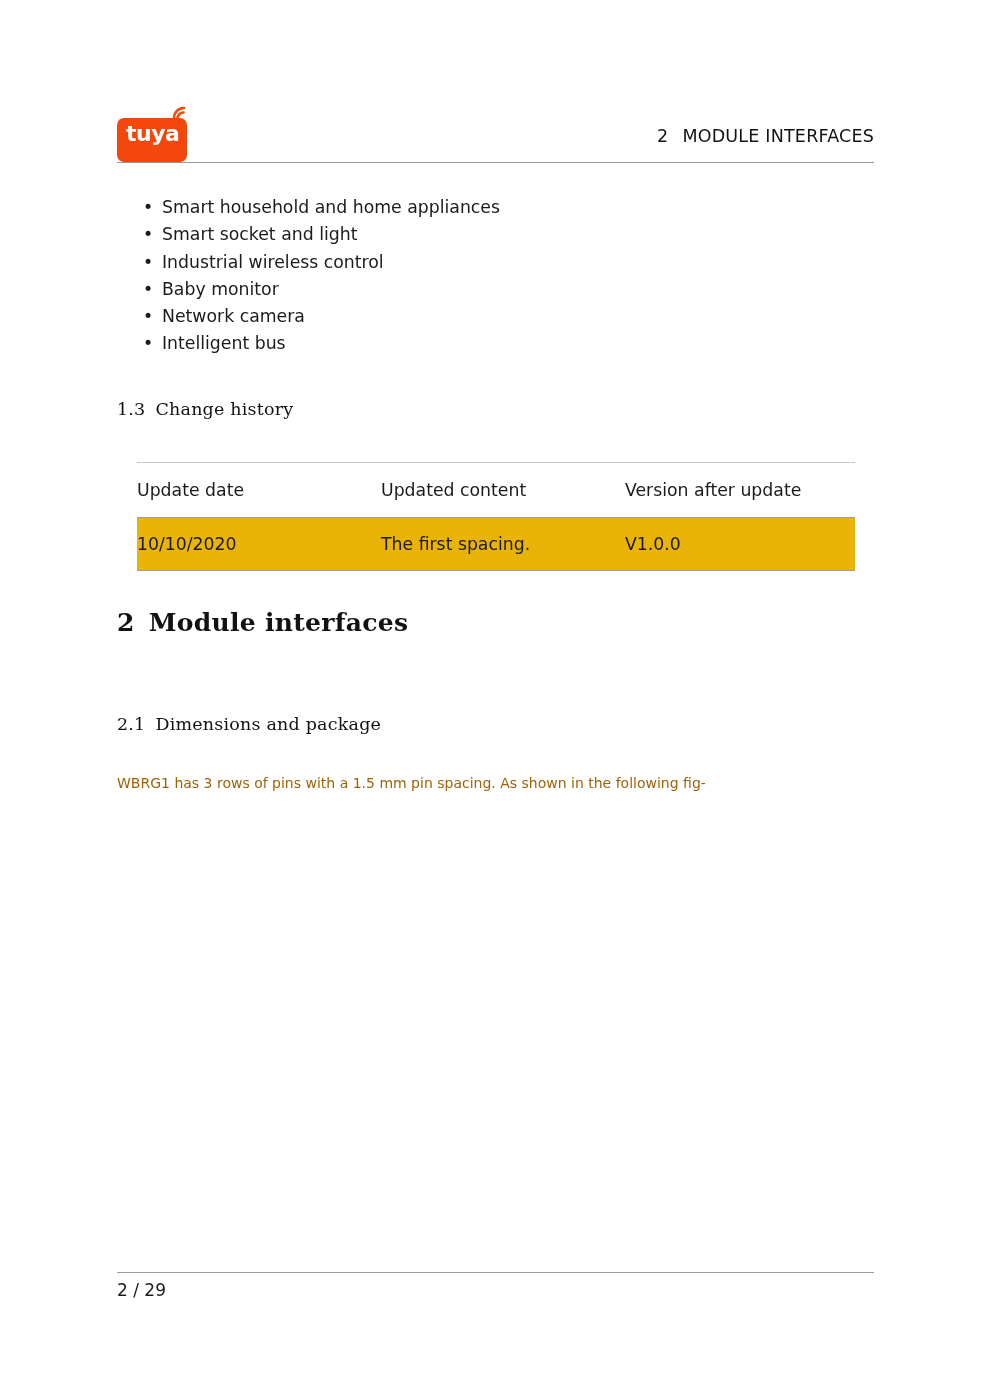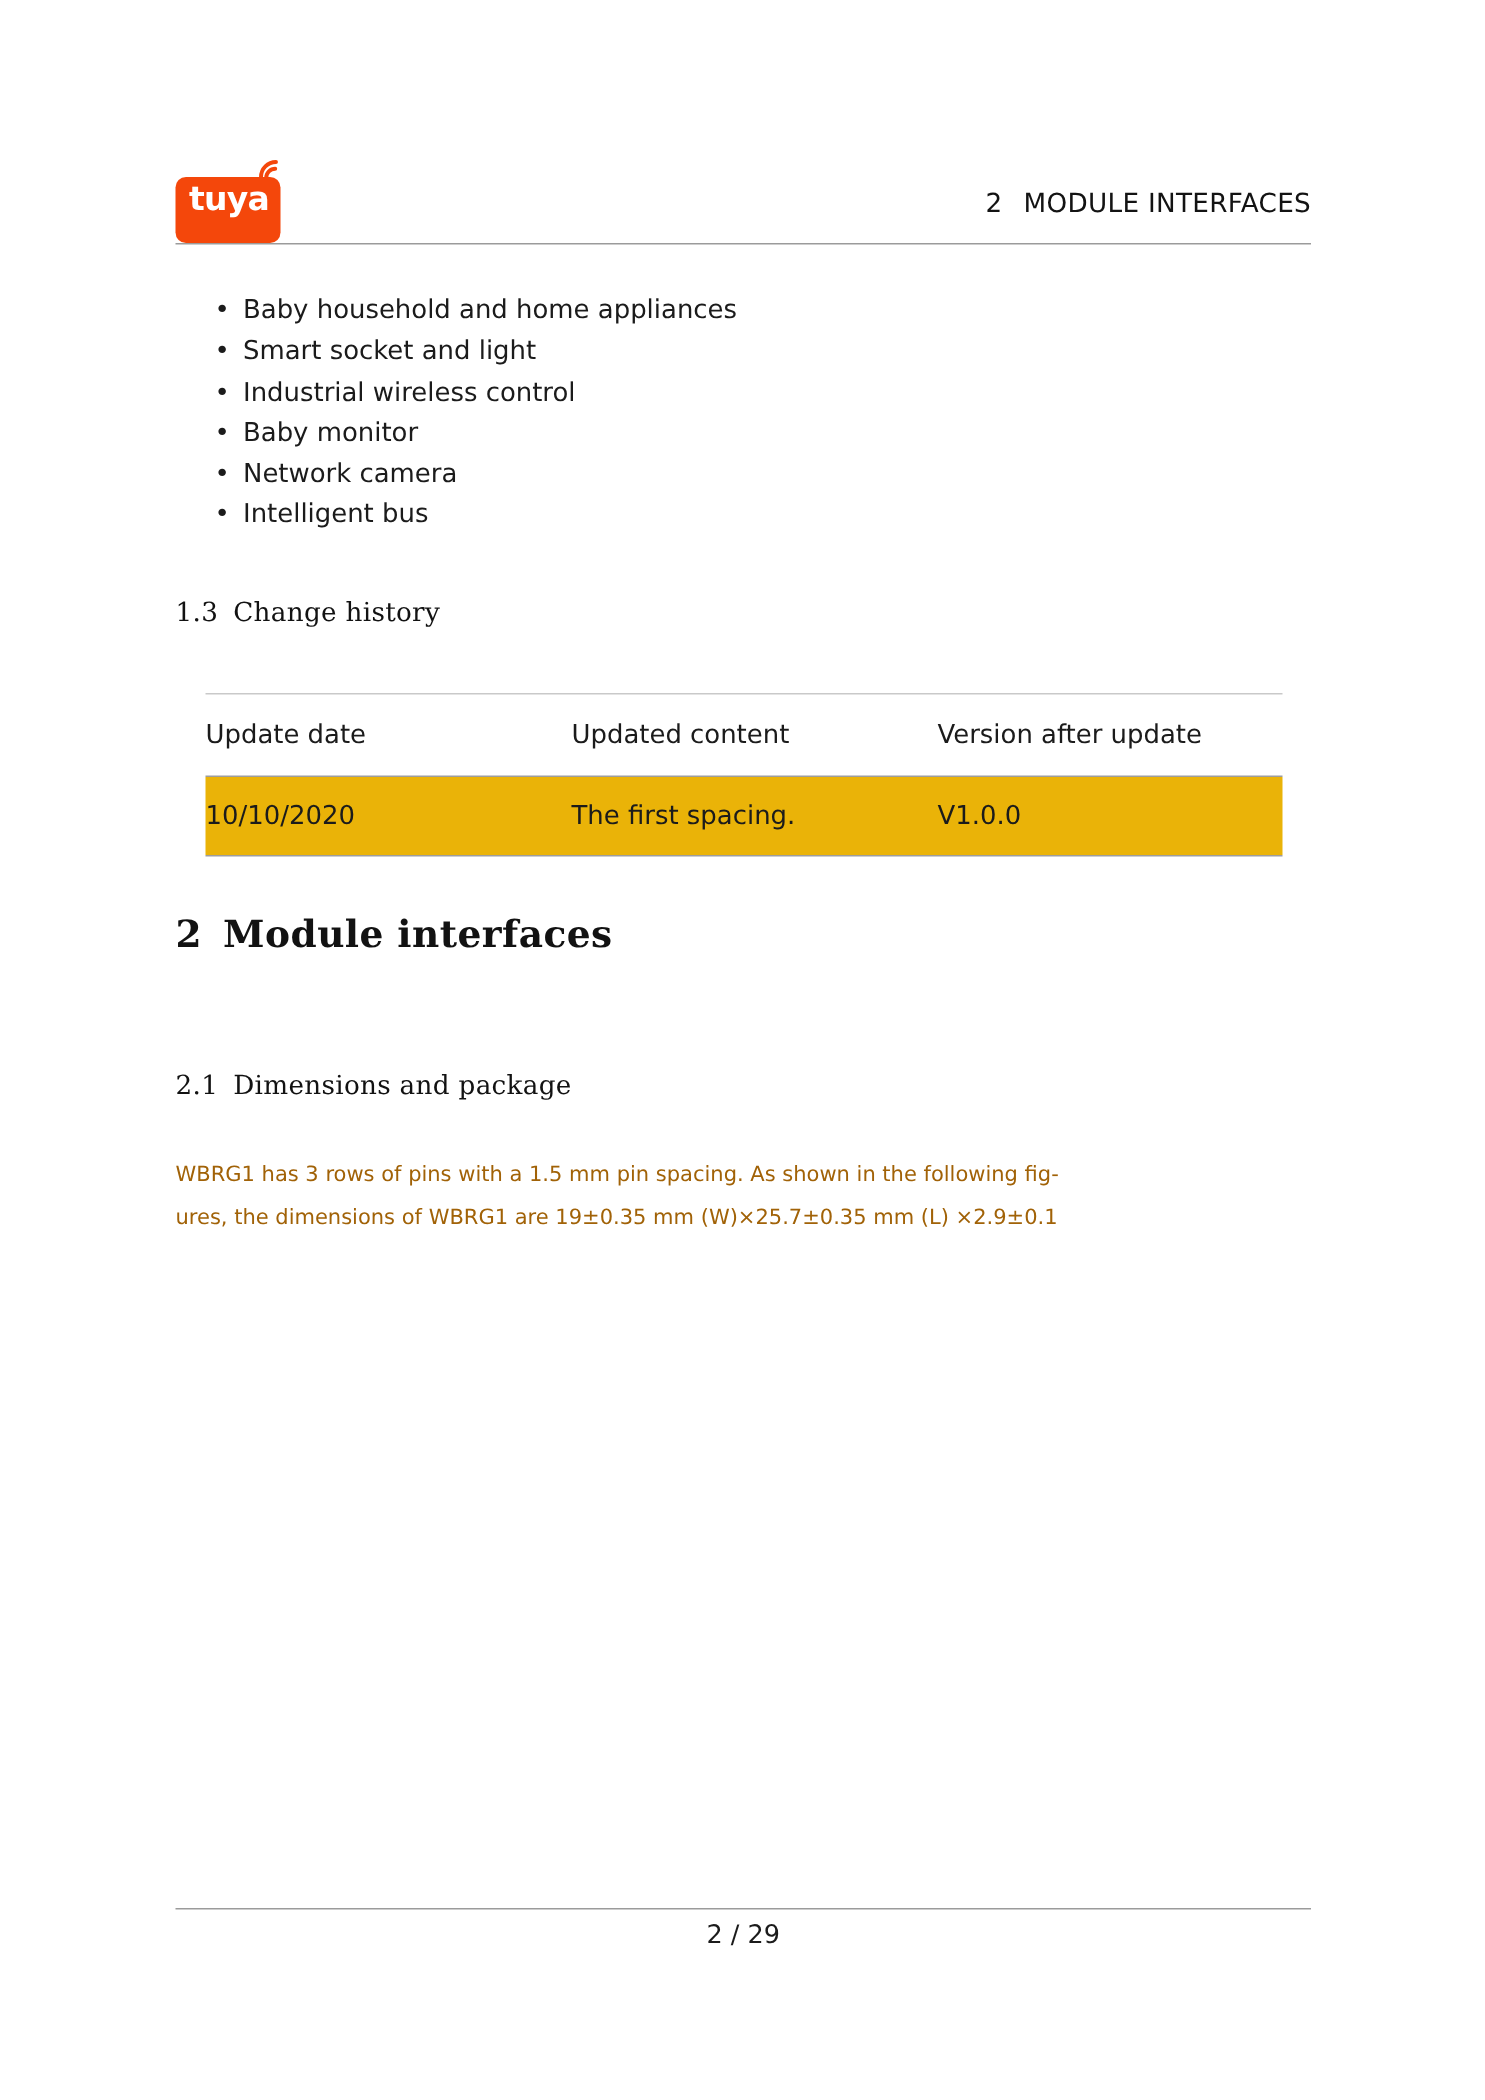--- a/index.html
+++ b/index.html
@@ -182,21 +182,20 @@
     top: 1272px;
     width: 757px;
     height: 0;
     border-top: 1.2px solid #9b9b9b;
   }
   .footer-page {
     position: absolute;
     left: 117px;
     top: 1280px;
     width: 757px;
-    text-align: center;
     font-size: 17px;
     color: #1b1b1b;
   }
 </style>
 </head>
 <body>
 
 <div class="page">
 
   <div class="page-header">
@@ -209,21 +208,21 @@
         <path d="M8.5 17.5 A6 6 0 0 1 14.5 11.5" stroke="#f4470b" stroke-width="2.6" stroke-linecap="round" fill="none"></path>
       </svg>
     </span>
     <div class="header-title">
       <span class="num">2</span><span>MODULE INTERFACES</span>
     </div>
     <div class="header-rule"></div>
   </div>
 
   <ul class="bullet-list">
-    <li><span class="dot">•</span><span>Baby household and home appliances</span></li>
+    <li><span class="dot">•</span><span>Smart household and home appliances</span></li>
     <li><span class="dot">•</span><span>Smart socket and light</span></li>
     <li><span class="dot">•</span><span>Industrial wireless control</span></li>
     <li><span class="dot">•</span><span>Baby monitor</span></li>
     <li><span class="dot">•</span><span>Network camera</span></li>
     <li><span class="dot">•</span><span>Intelligent bus</span></li>
   </ul>
 
   <div class="h2" id="h-change-history">
     <span class="hnum">1.3</span><span>Change history</span>
   </div>
@@ -247,19 +246,18 @@
   <div class="h1">
     <span class="hnum">2</span><span>Module interfaces</span>
   </div>
 
   <div class="h2" id="h-dimensions">
     <span class="hnum">2.1</span><span>Dimensions and package</span>
   </div>
 
   <div class="body-para">
     <span class="pline">WBRG1 has 3 rows of pins with a 1.5 mm pin spacing. As shown in the following fig-</span>
-    <span class="pline">ures, the dimensions of WBRG1 are 19±0.35 mm (W)×25.7±0.35 mm (L) ×2.9±0.1</span>
   </div>
 
   <div class="footer-rule"></div>
   <div class="footer-page">2 / 29</div>
 
 </div>
 
 </body></html>

